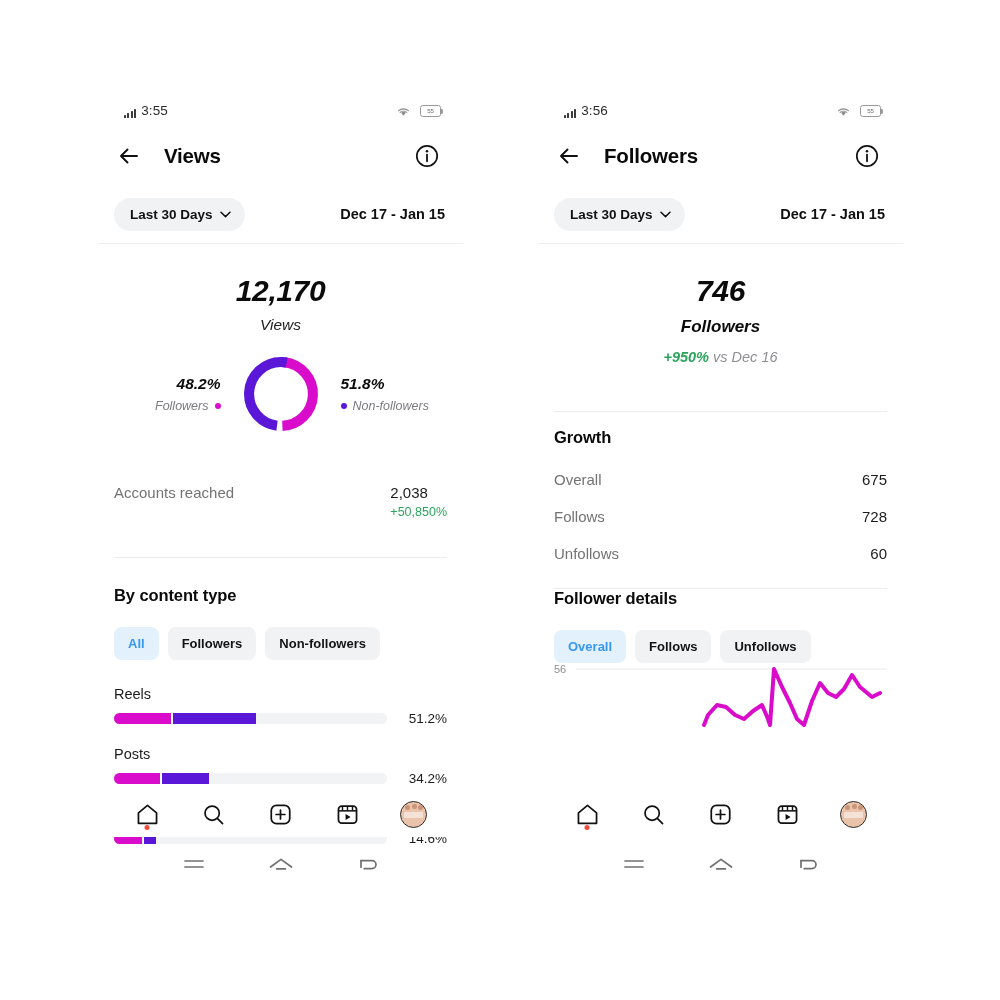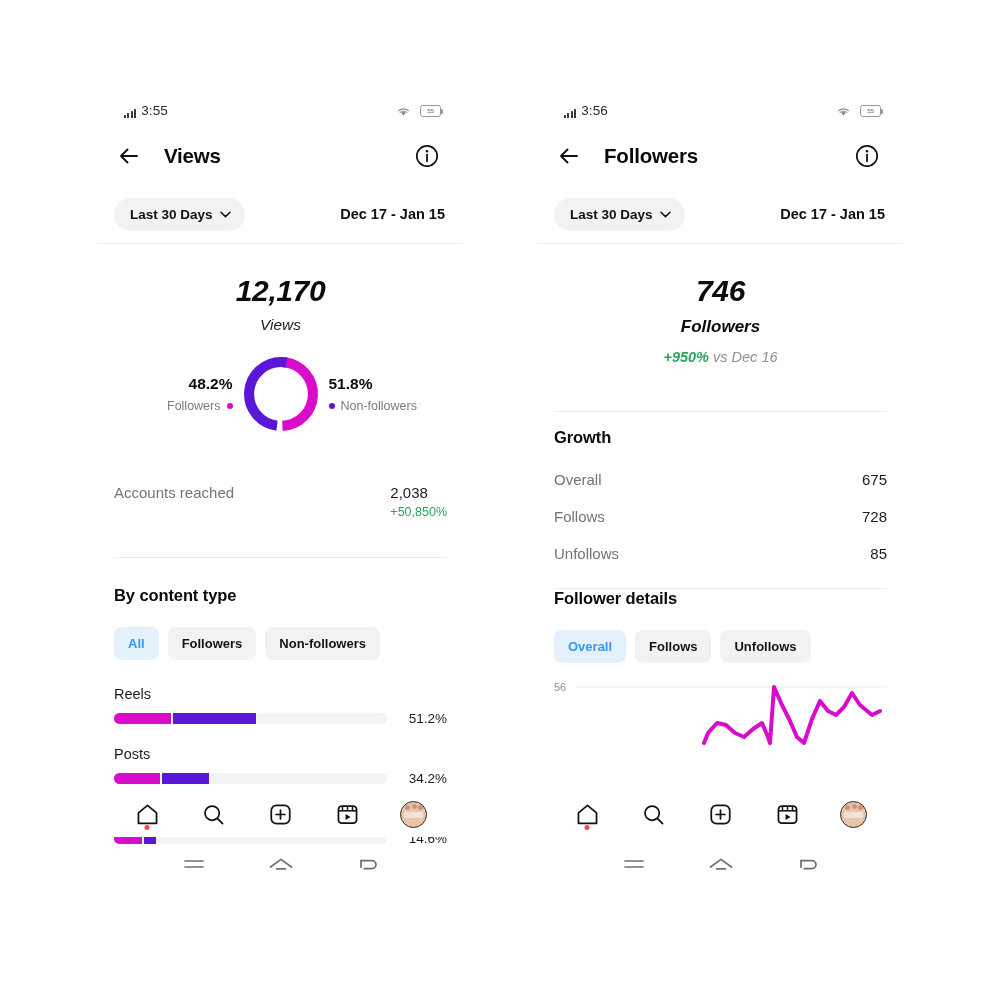--- a/index.html
+++ b/index.html
@@ -102,21 +102,21 @@
   .metric-block { text-align: center; padding-top: 30px; font-style: italic; }
   .metric-value { font-size: 30px; font-weight: bold; color:#0b0b0b; letter-spacing:-.4px; }
   .metric-label-reg { font-size: 15.5px; color:#232323; margin-top: 8px; }
   .metric-label-bold { font-size: 17px; font-weight: bold; color:#0b0b0b; margin-top: 9px; }
   .metric-delta { margin-top: 12px; font-size: 14.5px; color:#8e8e93; }
   .metric-delta b { color:#2aa45b; font-weight: bold; }
 
   
   .donut-row {
     display:flex; align-items:center; justify-content:center;
-    gap: 6px; margin-top: 18px;
+    gap: 18px; margin-top: 18px; font-style: italic;
   }
   .donut-side { width: 112px; }
   .donut-side.left  { text-align: right; }
   .donut-side.right { text-align: left; }
   .donut-pct { font-size: 15.5px; font-weight: bold; color:#0b0b0b; }
   .donut-leg {
     margin-top: 6px; font-size: 12.5px; color:#7b7b80;
     display:flex; align-items:center; gap:6px;
   }
   .donut-side.left .donut-leg { justify-content: flex-end; }
@@ -157,21 +157,21 @@
     position: relative; flex: 1 1 auto; height: 11px;
     background: #f2f3f5; border-radius: 6px; overflow: hidden;
     display: flex;
   }
   .seg-a { height: 100%; background: #d90ccc; }
   .seg-gap { height:100%; width: 2px; background:#ffffff; }
   .seg-b { height: 100%; background: #5b17d8; }
   .bar-pct { font-size: 13.5px; color:#1b1b1b; width: 46px; text-align: right; flex:0 0 auto; }
 
   
-  .chart-wrap { position: relative; padding: 0 16px; margin-top: 18px; }
+  .chart-wrap { position: relative; padding: 0 16px; }
   .chart-axis-label {
     position:absolute; left: 16px; top: 0;
     font-size: 11px; color:#8e8e93;
   }
   .chart-svg { display:block; width: 100%; height: 64px; }
 
   
   .bottomnav {
     position:absolute; left:0; right:0; bottom: 58px;
     height: 46px;
@@ -467,21 +467,21 @@
     <div class="stat-row" style="margin-top:24px">
       <div class="stat-name">Overall</div>
       <div class="stat-val">675</div>
     </div>
     <div class="stat-row" style="margin-top:20px">
       <div class="stat-name">Follows</div>
       <div class="stat-val">728</div>
     </div>
     <div class="stat-row" style="margin-top:20px">
       <div class="stat-name">Unfollows</div>
-      <div class="stat-val">85</div>
+      <div class="stat-val">60</div>
     </div>
 
     <div class="hr-inset" style="margin-top:26px"></div>
 
     <div class="section-title" style="">Follower details</div>
 
     <div class="pills" style="margin-top:22px">
       <div class="pill active">Overall</div>
       <div class="pill">Follows</div>
       <div class="pill">Unfollows</div>

